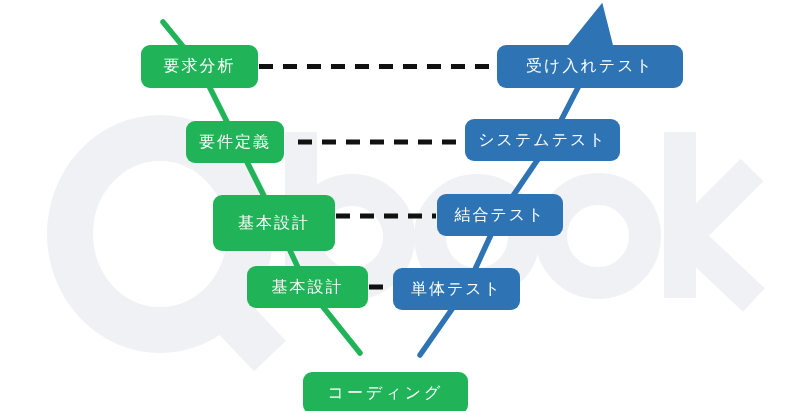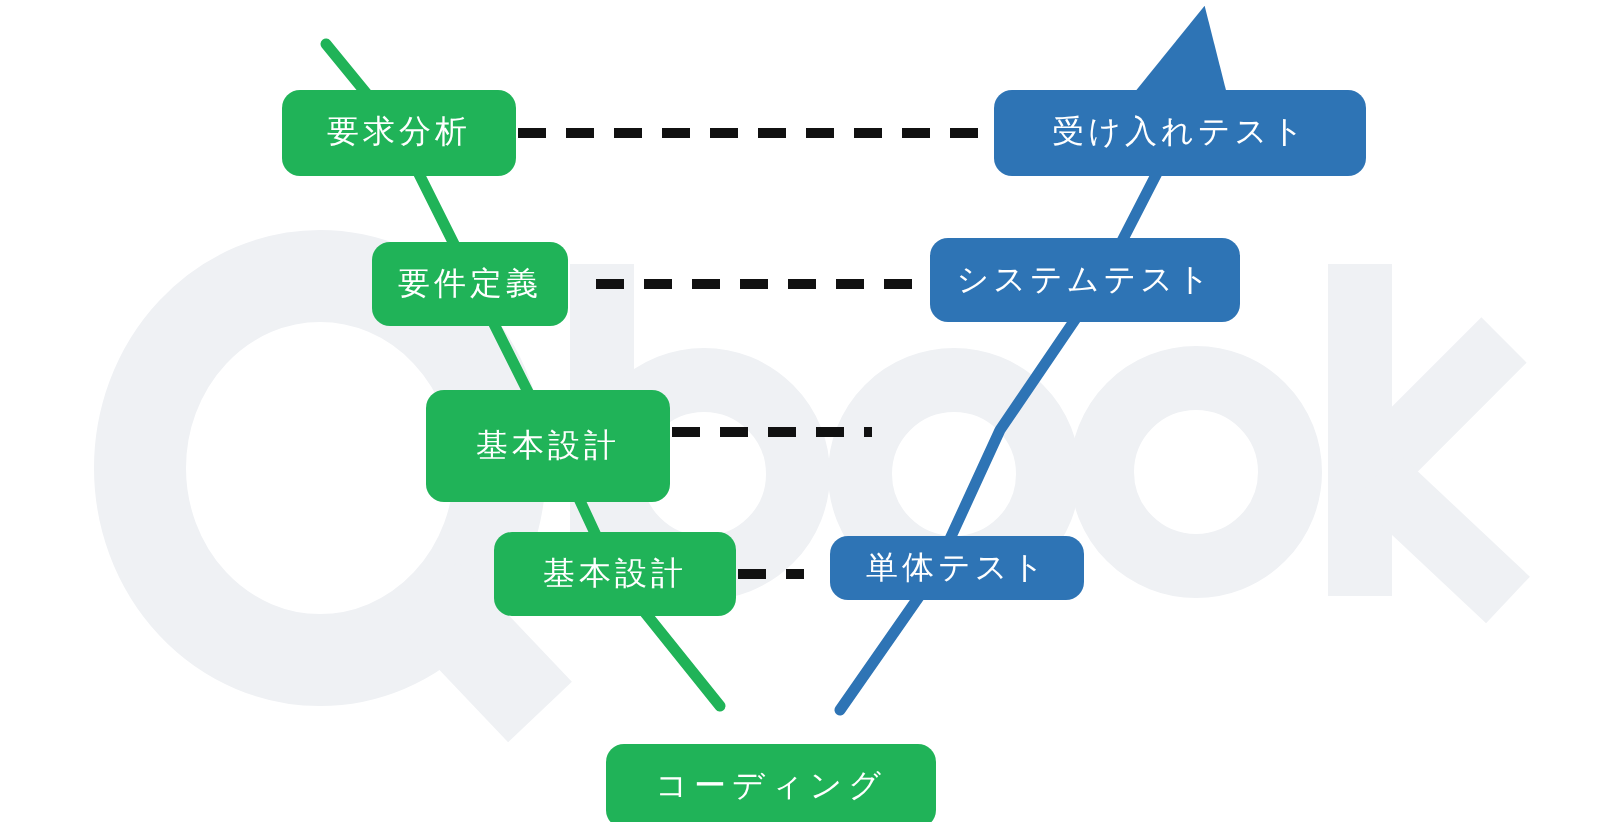--- a/index.html
+++ b/index.html
@@ -28,21 +28,21 @@
     white-space:nowrap;
     text-align:center;
   }
   .dev{background:var(--green,#20b358);}
   .test{background:var(--blue,#2e74b5);}
   .b1{left:141px;top:45px;width:117px;height:43px;}
   .b2{left:176px;top:121px;width:98px;height:42px;margin-left:10px;}
   .b3{left:213px;top:195px;width:122px;height:56px;}
   .b4{left:247px;top:266px;width:121px;height:42px;}
   .b5{left:303px;top:347px;width:165px;height:42px;letter-spacing:3px;margin-top:25px;}
-  .b6{left:415px;top:268px;width:127px;height:32px;}
+  .b6{left:393px;top:268px;width:127px;height:42px;}
   .b7{left:437px;top:194px;width:126px;height:42px;}
   .b8{left:465px;top:119px;width:155px;height:42px;}
   .b9{left:497px;top:45px;width:186px;height:43px;}
 </style>
 </head>
 <body>
 
 <div id="canvas">
 
   <svg id="lines" width="800" height="411" viewBox="0 0 800 411">
@@ -74,16 +74,17 @@
     <polyline class="test-line" points="420,355 466,289 500,215 551,140 588,68 597,27" marker-end="url(#arrow)"></polyline>
   </svg>
 
   <div class="stage dev b1">要求分析</div>
   <div class="stage dev b2">要件定義</div>
   <div class="stage dev b3">基本設計</div>
   <div class="stage dev b4">基本設計</div>
   <div class="stage dev b5">コーディング</div>
 
   <div class="stage test b6">単体テスト</div>
+  <div class="stage test b7">結合テスト</div>
   <div class="stage test b8">システムテスト</div>
   <div class="stage test b9">受け入れテスト</div>
 
 </div>
 
 </body></html>

